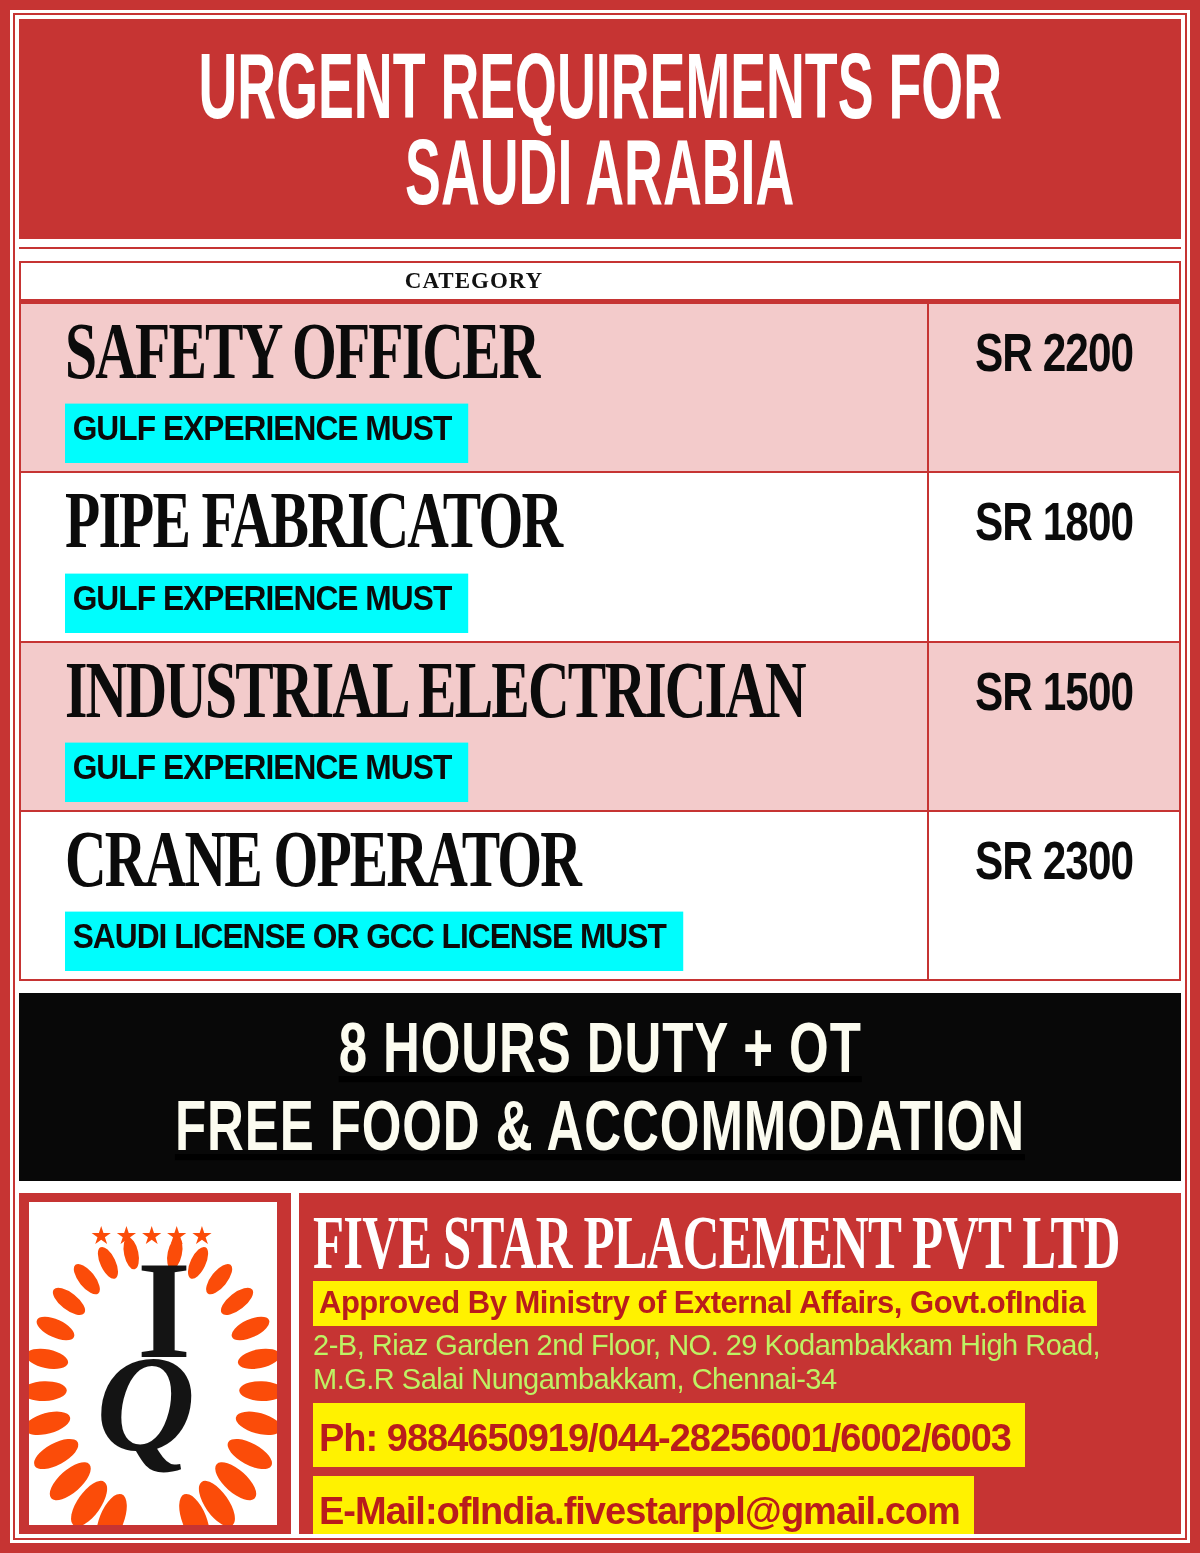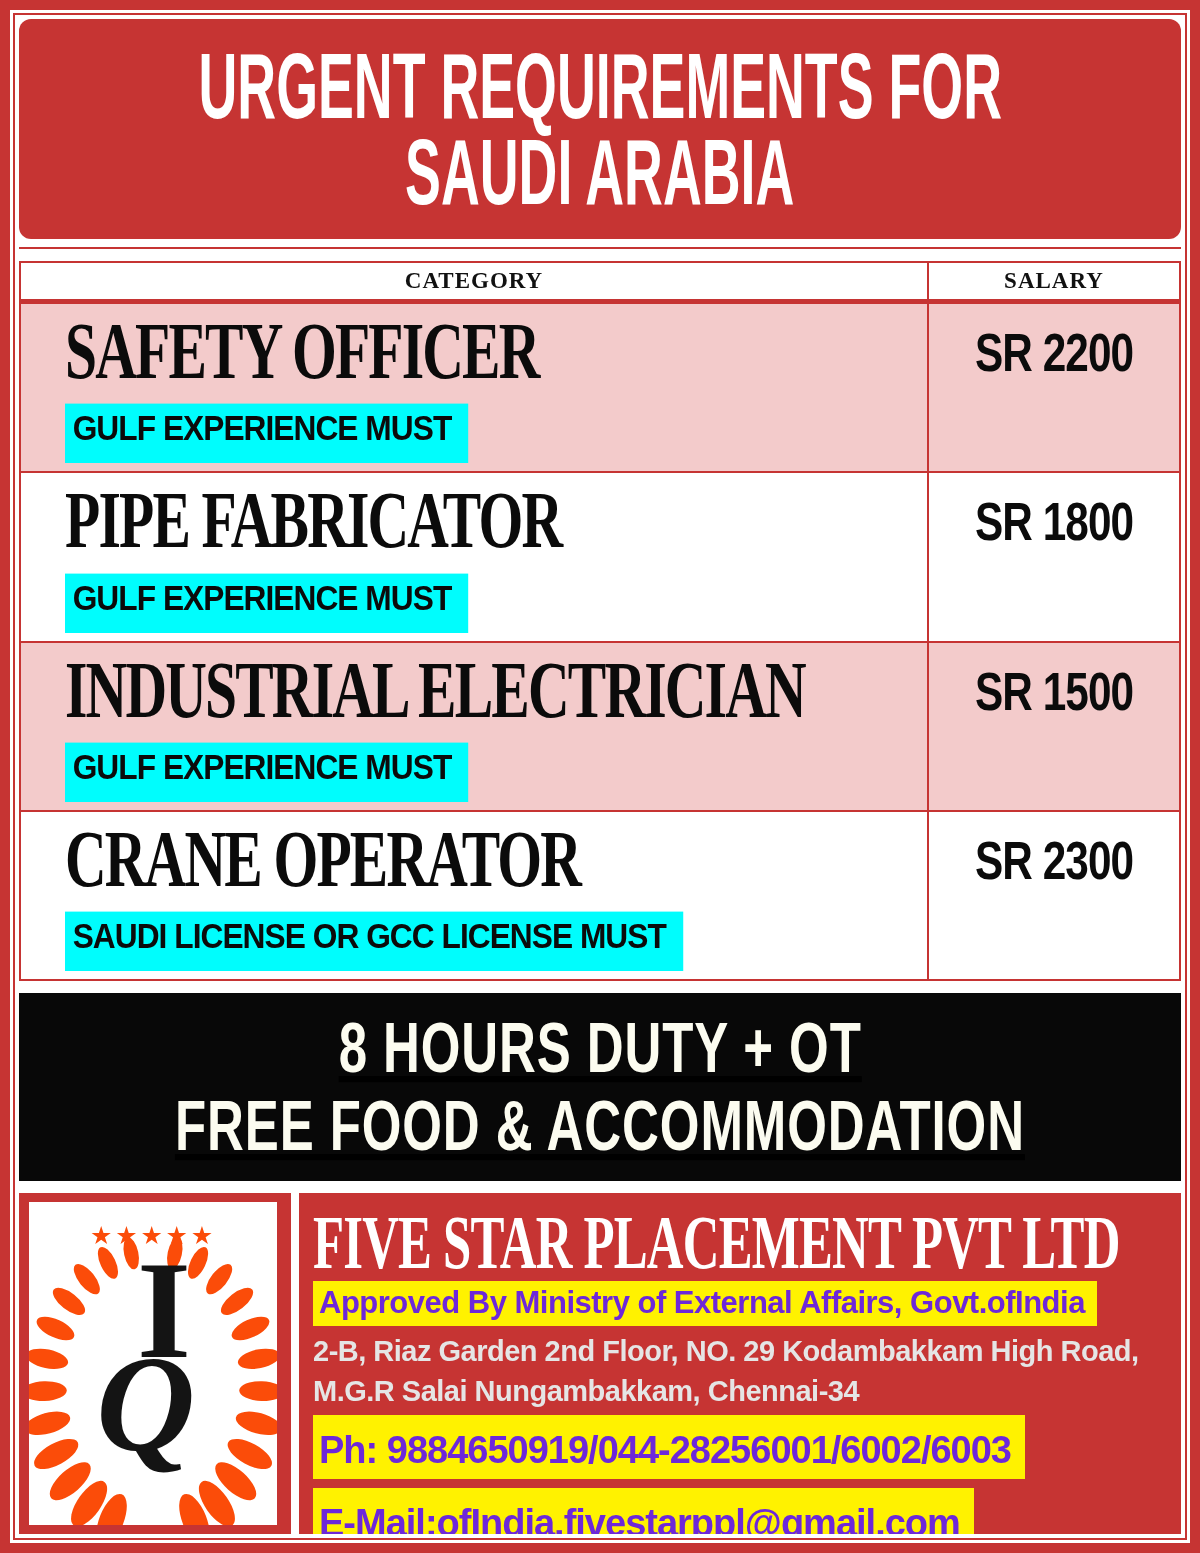--- a/index.html
+++ b/index.html
@@ -22,21 +22,20 @@
     box-sizing:border-box;height:100%;
     border:2px solid var(--red);
     padding:4px;background:#fff;
     display:flex;flex-direction:column;
   }
   
   .header-box{
     background:var(--red);height:220px;flex:0 0 auto;
     display:flex;flex-direction:column;align-items:center;justify-content:center;gap:22px;
     overflow:hidden;
-    border-radius:12px;
   }
   .header-line{
     color:#ffffff;font-weight:bold;font-size:64px;line-height:1;
     letter-spacing:0px;white-space:nowrap;
     transform:scale(0.84,1.45);
   }
   .rule{border:none;border-top:2px solid var(--red);margin:8px 0;}
   
   .jobs-table{
     border:2px solid var(--red);
@@ -113,28 +112,28 @@
   }
   .footer-info{
     position:absolute;left:294px;top:9px;right:8px;
     display:flex;flex-direction:column;align-items:flex-start;
   }
   .company-name{
     color:#ffffff;font-family:"Liberation Serif",serif;font-weight:bold;font-size:62px;
     line-height:1.08;letter-spacing:-1px;white-space:nowrap;
     transform:scale(0.82,1.22);transform-origin:left top;display:inline-block;
   }
-  .hl{background:var(--yellow);color:#6d28d9;}
+  .hl{background:var(--yellow);color:#b91c1c;}
   .approved-line{
     font-weight:bold;font-size:31px;line-height:1;letter-spacing:-0.5px;
     padding:6px 12px 8px 6px;margin-top:12px;display:inline-block;white-space:nowrap;
   }
   .addr-line{
-    color:#e5e5e5;font-weight:bold;font-size:29px;line-height:1;letter-spacing:-0.5px;
-    margin-top:11px;white-space:nowrap;
+    color:#bef264;font-weight:normal;font-size:29px;line-height:1;letter-spacing:-0.5px;
+    margin-top:5px;white-space:nowrap;
   }
   .phone-line,.email-line{
     font-weight:bold;font-size:38px;line-height:1;letter-spacing:-1px;
     padding:16px 14px 10px 6px;margin-top:9px;display:inline-block;white-space:nowrap;
   }
 </style>
 </head>
 <body>
 
 <div class="poster">
@@ -143,21 +142,20 @@
     <div class="header-box">
       <div class="header-line">URGENT REQUIREMENTS FOR</div>
       <div class="header-line">SAUDI ARABIA</div>
     </div>
 
     <hr class="rule">
 
     <div class="jobs-table">
       <div class="thead">
         <div class="th th-category">CATEGORY</div>
-        <div class="th th-salary">SALARY</div>
       </div>
       <div class="tbody">
 
         <div class="trow">
           <div class="cell-cat">
             <span class="job-title">SAFETY OFFICER</span>
             <span class="job-note">GULF EXPERIENCE MUST</span>
           </div>
           <div class="cell-sal">
             <span class="salary-text">SR 2200</span>

